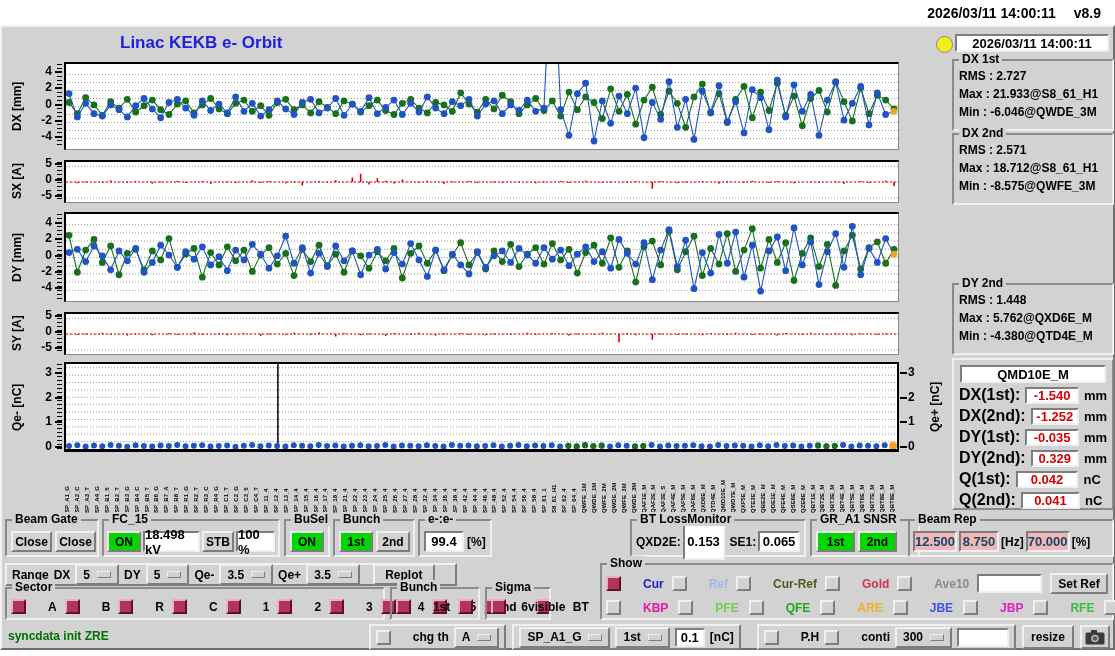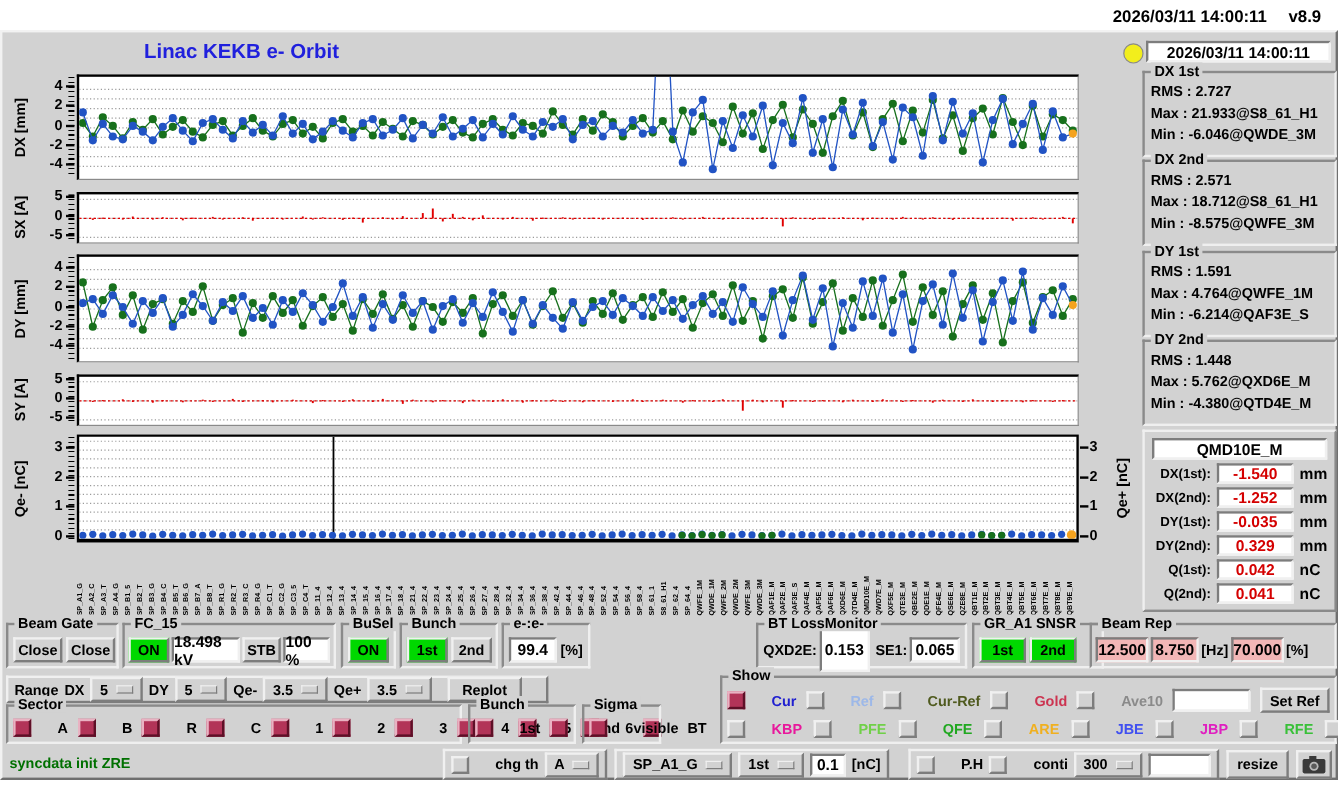--- a/index.html
+++ b/index.html
@@ -34,31 +34,31 @@
   #xlabels span{position:absolute;top:1px;height:58px;writing-mode:vertical-rl;transform:rotate(180deg);
                 font-size:6px;font-weight:bold;color:#000;letter-spacing:0;line-height:7px;white-space:nowrap;}
   
   .grp{position:absolute;border:2px solid;border-color:#8a8a8a #efefef #efefef #8a8a8a;box-sizing:border-box;}
   .grp-label{position:absolute;top:-9px;left:5px;background:#d2d2d2;padding:0 3px;font-weight:bold;font-size:12px;white-space:nowrap;color:#000;}
   .statgrp{left:950px;width:162px;height:72px;padding:6px 0 0 5px;}
   .statline{font-weight:bold;font-size:12px;color:#000;line-height:18px;white-space:nowrap;}
   .qmdbox{left:950px;top:331px;width:162px;height:152px;border:2px solid;border-color:#efefef #8a8a8a #8a8a8a #efefef;}
   .qmdtitle{margin:5px 6px 2px 6px;height:18px;font-size:13px;}
   .qmd-row{display:flex;align-items:center;gap:5px;margin:3px 5px;}
-  .qmd-label{flex:1;text-align:right;font-weight:bold;font-size:11px;}
+  .qmd-label{flex:1;text-align:right;font-weight:bold;font-size:16px;}
   .qmd-value{width:64px;height:17px;color:#d40000;font-size:13px;}
   .qmd-unit{width:24px;font-weight:bold;font-size:13px;}
   
   .grp-body{display:flex;align-items:center;gap:3px;padding:10px 4px 3px 4px;height:100%;box-sizing:border-box;}
   .btn{background:#d2d2d2;border:2px solid;border-color:#f0f0f0 #7d7d7d #7d7d7d #f0f0f0;
        font-family:"Liberation Sans",sans-serif;font-weight:bold;font-size:12px;color:#000;
        height:21px;display:inline-flex;align-items:center;justify-content:center;padding:0 7px;box-sizing:border-box;white-space:nowrap;}
   .btn.green{background:#00d800;}
   .lbl{font-weight:bold;font-size:12px;color:#000;white-space:nowrap;}
-  .pink{background:#f2b6b6;color:#000000;}
+  .pink{background:#f2b6b6;color:#0c4a6e;}
   .opt{background:#d2d2d2;border:2px solid;border-color:#f0f0f0 #7d7d7d #7d7d7d #f0f0f0;height:21px;
        display:inline-flex;align-items:center;gap:7px;padding:0 6px;font-weight:bold;font-size:12px;box-sizing:border-box;}
   .optbar{width:12px;height:5px;background:#d2d2d2;border:1px solid;border-color:#f0f0f0 #7d7d7d #7d7d7d #f0f0f0;}
   .panel{position:absolute;background:#d2d2d2;border:2px solid;border-color:#f0f0f0 #7d7d7d #7d7d7d #f0f0f0;
          display:flex;align-items:center;gap:5px;padding:0 5px;box-sizing:border-box;}
   .cbitem{display:inline-flex;align-items:center;gap:22px;}
   .cb{width:11px;height:11px;background:#d2d2d2;border:2px solid;border-color:#f0f0f0 #7d7d7d #7d7d7d #f0f0f0;box-sizing:content-box;}
   .cb.checked{background:#b23458;border-color:#e9b2c2 #5e1027 #5e1027 #e9b2c2;}
   .cblabel{font-weight:bold;font-size:12px;white-space:nowrap;}
   .statusmsg{position:absolute;left:6px;top:602px;font-weight:bold;font-size:12px;color:#007000;}
@@ -946,26 +946,20 @@
     <div class="statline">RMS :  2.727</div>
     <div class="statline">Max :  21.933@S8_61_H1</div>
     <div class="statline">Min :  -6.046@QWDE_3M</div>
   </div>
   <div class="grp statgrp" style="top:106px">
     <span class="grp-label">DX 2nd</span>
     <div class="statline">RMS :  2.571</div>
     <div class="statline">Max :  18.712@S8_61_H1</div>
     <div class="statline">Min :  -8.575@QWFE_3M</div>
   </div>
-  <div class="grp statgrp" style="top:182px">
-    <span class="grp-label">DY 1st</span>
-    <div class="statline">RMS :  1.591</div>
-    <div class="statline">Max :  4.764@QWFE_1M</div>
-    <div class="statline">Min :  -6.214@QAF3E_S</div>
-  </div>
   <div class="grp statgrp" style="top:256px">
     <span class="grp-label">DY 2nd</span>
     <div class="statline">RMS :  1.448</div>
     <div class="statline">Max :  5.762@QXD6E_M</div>
     <div class="statline">Min :  -4.380@QTD4E_M</div>
   </div>
 
   <div class="grp qmdbox">
     <div class="field qmdtitle">QMD10E_M</div>
     <div class="qmd-row">

